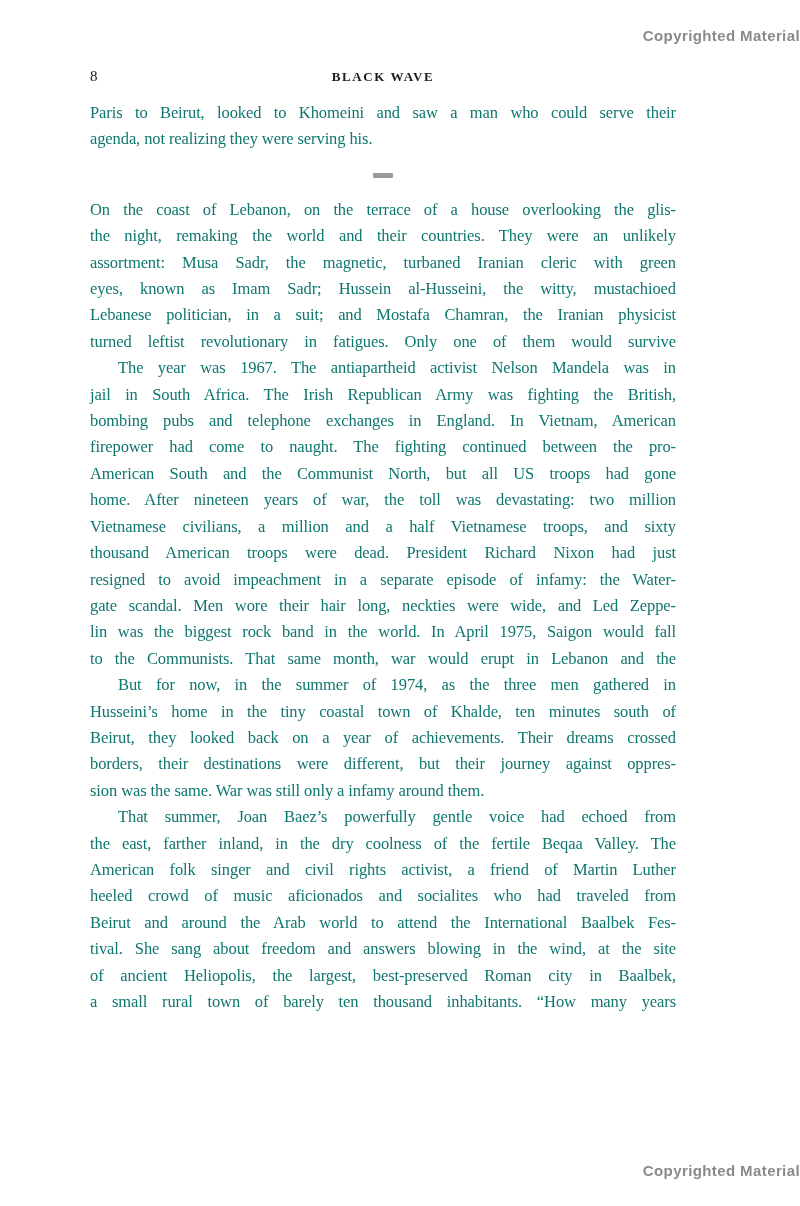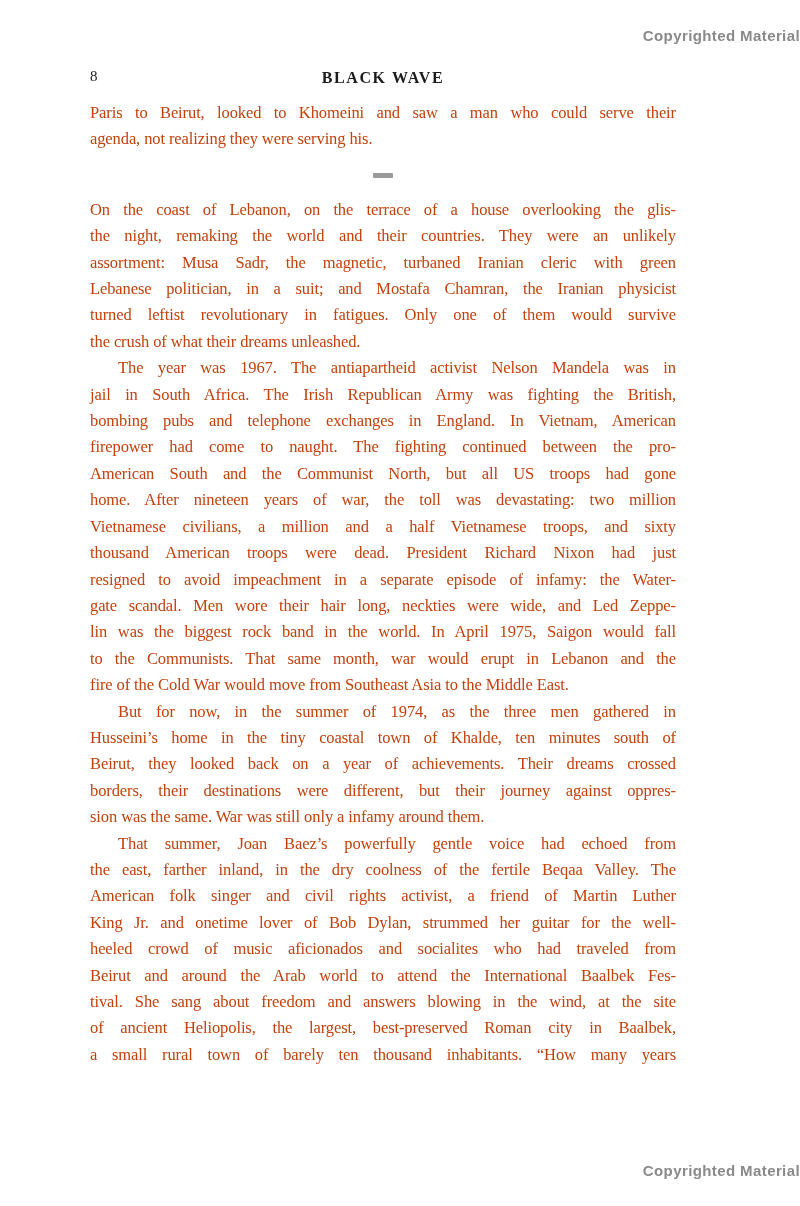--- a/index.html
+++ b/index.html
@@ -42,32 +42,32 @@
     top: 0;
     font-size: 15px;
     color: #1b1b1b;
   }
   .running-head {
     position: absolute;
     left: 0;
     top: 1px;
     width: 100%;
     text-align: center;
-    font-size: 16px;
+    font-size: 13px;
     letter-spacing: 1.6px;
     color: #1b1b1b;
     font-weight: 600;
   }
 
   .body-text {
     position: absolute;
     top: 100px;
     left: 90px;
     width: 586px;
-    color: #c2410c;
+    color: #0f766e;
     font-size: 16.5px;
     line-height: 26.4px;
     letter-spacing: -0.1px;
   }
   .paragraph { margin: 0; }
   .line {
     text-align: justify;
     text-align-last: justify;
     white-space: normal;
   }
@@ -103,51 +103,49 @@
   <div class="body-text">
       <div class="paragraph">
         <div class="line">Paris to Beirut, looked to Khomeini and saw a man who could serve their</div>
         <div class="line last">agenda, not realizing they were serving his.</div>
       </div>
       <div class="divider-wrap"><span class="divider-dash"></span></div>
       <div class="paragraph">
         <div class="line">On the coast of Lebanon, on the terrace of a house overlooking the glis-</div>
         <div class="line">the night, remaking the world and their countries. They were an unlikely</div>
         <div class="line">assortment: Musa Sadr, the magnetic, turbaned Iranian cleric with green</div>
+        <div class="line">eyes, known as Imam Sadr; Hussein al-Husseini, the witty, mustachioed</div>
         <div class="line">Lebanese politician, in a suit; and Mostafa Chamran, the Iranian physicist</div>
         <div class="line">turned leftist revolutionary in fatigues. Only one of them would survive</div>
-        <div class="line last">the crush of what their dreams unleashed.</div>
       </div>
       <div class="paragraph">
         <div class="line indent">The year was 1967. The antiapartheid activist Nelson Mandela was in</div>
         <div class="line">jail in South Africa. The Irish Republican Army was fighting the British,</div>
         <div class="line">bombing pubs and telephone exchanges in England. In Vietnam, American</div>
         <div class="line">firepower had come to naught. The fighting continued between the pro-</div>
         <div class="line">American South and the Communist North, but all US troops had gone</div>
         <div class="line">home. After nineteen years of war, the toll was devastating: two million</div>
         <div class="line">Vietnamese civilians, a million and a half Vietnamese troops, and sixty</div>
         <div class="line">thousand American troops were dead. President Richard Nixon had just</div>
         <div class="line">resigned to avoid impeachment in a separate episode of infamy: the Water-</div>
         <div class="line">gate scandal. Men wore their hair long, neckties were wide, and Led Zeppe-</div>
         <div class="line">lin was the biggest rock band in the world. In April 1975, Saigon would fall</div>
         <div class="line">to the Communists. That same month, war would erupt in Lebanon and the</div>
-        <div class="line last">fire of the Cold War would move from Southeast Asia to the Middle East.</div>
       </div>
       <div class="paragraph">
         <div class="line indent">But for now, in the summer of 1974, as the three men gathered in</div>
         <div class="line">Husseini’s home in the tiny coastal town of Khalde, ten minutes south of</div>
         <div class="line">Beirut, they looked back on a year of achievements. Their dreams crossed</div>
         <div class="line">borders, their destinations were different, but their journey against oppres-</div>
         <div class="line last">sion was the same. War was still only a infamy around them.</div>
       </div>
       <div class="paragraph">
         <div class="line indent">That summer, Joan Baez’s powerfully gentle voice had echoed from</div>
         <div class="line">the east, farther inland, in the dry coolness of the fertile Beqaa Valley. The</div>
         <div class="line">American folk singer and civil rights activist, a friend of Martin Luther</div>
-        <div class="line">King Jr. and onetime lover of Bob Dylan, strummed her guitar for the well-</div>
         <div class="line">heeled crowd of music aficionados and socialites who had traveled from</div>
         <div class="line">Beirut and around the Arab world to attend the International Baalbek Fes-</div>
         <div class="line">tival. She sang about freedom and answers blowing in the wind, at the site</div>
         <div class="line">of ancient Heliopolis, the largest, best-preserved Roman city in Baalbek,</div>
         <div class="line">a small rural town of barely ten thousand inhabitants. “How many years</div>
       </div>
     </div>
 
   <div class="notice bottom">Copyrighted Material</div>
 

